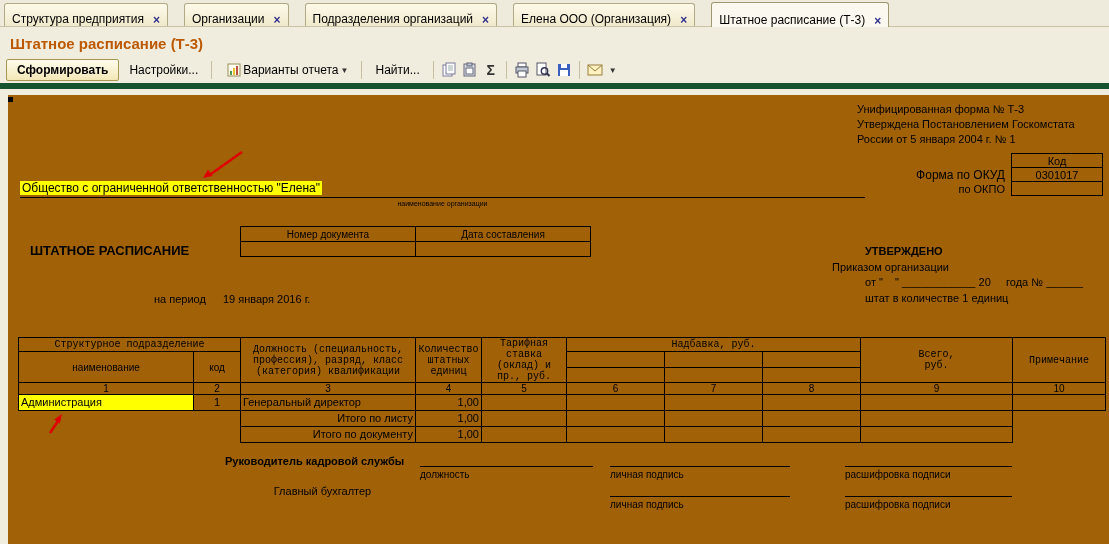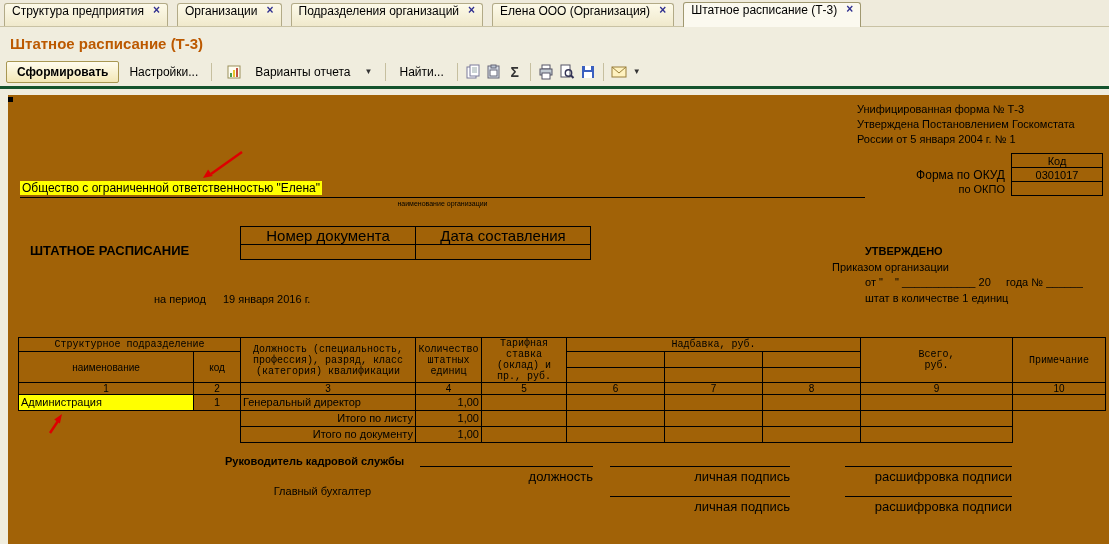--- a/index.html
+++ b/index.html
@@ -5,32 +5,32 @@
   * { box-sizing: border-box; }
   html,body { margin:0; padding:0; }
   body {
     width:1109px; height:544px; overflow:hidden;
     font-family:"Liberation Sans", sans-serif;
     background:#F0EDDE; color:#000;
   }
   
   .tabbar { height:27px; padding:2px 0 0 4px; display:flex; align-items:flex-end; border-bottom:1px solid #C9C2A4; background:#EFEBDC; }
   .tab {
-    display:inline-flex; align-items:flex-start; height:23px; padding:0 7px;
-    margin-right:9px; font-size:12px; cursor:default;
+    display:inline-flex; align-items:flex-end; height:23px; padding:0 7px;
+    margin-right:16px; font-size:12px; cursor:default;
     background:linear-gradient(#FDFAE9,#F0E9CC);
     border:1px solid #B2AA87; border-bottom:none; border-radius:3px 3px 0 0;
     white-space:nowrap;
   }
   .tab.active { background:#FBF9EF; height:25px; margin-bottom:-1px; border-color:#A09870; }
   .tab .close { margin-left:9px; color:#2F2F8F; font-weight:bold; font-size:12px; line-height:1; }
   
   .page-title { padding:8px 0 2px 10px; font-size:15px; font-weight:bold; color:#BC5900; height:30px; }
   
-  .toolbar { height:32px; display:flex; align-items:center; padding:0 6px; gap:3px; border-bottom:3px solid #14532d; }
+  .toolbar { height:32px; display:flex; align-items:center; padding:0 6px; gap:3px; border-bottom:6px solid #14532d; }
   .btn-main {
     font-size:12px; font-weight:bold; padding:3px 10px;
     border:1px solid #A89752; border-radius:2px;
     background:linear-gradient(#FFFCEE,#F3E7B6);
   }
   .btn-flat { font-size:12px; padding:3px 6px; border:1px solid transparent; border-radius:2px; background:transparent; }
   .tb-sep { width:1px; height:18px; background:#C6BF9F; margin:0 3px; }
   .tb-icon { width:18px; height:18px; display:inline-flex; align-items:center; justify-content:center; }
   .dd-arrow { font-size:8px; color:#333; margin-left:2px; }
   .sigma { font-size:14px; font-weight:bold; color:#333; }
@@ -41,21 +41,21 @@
   .form-info { left:849px; top:7px; line-height:15px; font-size:11px; }
   .code-box { left:1003px; top:58px; width:92px; border-collapse:collapse; }
   .code-box td { border:1px solid #000; height:14px; text-align:center; font-size:11px; padding:0; }
   .okud-label { left:858px; top:73px; width:139px; text-align:right; font-size:12px; }
   .okpo-label { left:858px; top:88px; width:139px; text-align:right; font-size:11px; }
   .org-name { left:12px; top:86px; background:#FFFF00; font-size:12px; padding:0 2px; }
   .org-line { left:12px; top:85px; width:845px; height:18px; border-bottom:1px solid #000; }
   .org-caption { left:12px; top:105px; width:845px; text-align:center; font-size:7px; }
   .doc-title { left:22px; top:148px; font-size:13px; font-weight:bold; }
   .doc-table { left:232px; top:131px; border-collapse:collapse; table-layout:fixed; }
-  .doc-table td { border:1px solid #000; width:175px; height:15px; text-align:center; font-size:15px; padding:0; }
+  .doc-table td { border:1px solid #000; width:175px; height:15px; text-align:center; font-size:10px; padding:0; }
   .approved-title { left:857px; top:150px; font-weight:bold; font-size:11px; }
   .approved-1 { left:824px; top:166px; font-size:11px; }
   .approved-2 { left:857px; top:181px; font-size:11px; white-space:pre; }
   .approved-3 { left:857px; top:197px; font-size:11px; }
   .period { left:146px; top:198px; font-size:11px; }
   .period .val { margin-left:14px; }
   
   .main-table { left:10px; top:242px; border-collapse:collapse; table-layout:fixed; width:1087px; }
   .main-table td { border:1px solid #000; font-size:10px; line-height:11px; text-align:center; vertical-align:middle; padding:0 2px; overflow:hidden; }
   .main-table tr.r1 td { height:14px;font-family:Liberation Mono, monospace; }
@@ -66,21 +66,21 @@
   .main-table tr.rtotal td { height:16px; font-size:11px; }
   .main-table td.left { text-align:left; }
   .main-table td.right { text-align:right; }
   .main-table td.hl { background:#FFFF00; }
   .main-table td.nob { border:none; }
   .main-table td.pre { white-space:pre-line; }
   
   .sig-label1 { left:217px; top:360px; font-size:11px; font-weight:bold; }
   .sig-label2 { left:217px; top:390px; width:195px; text-align:center; font-size:11px; font-weight:normal; }
   .sig-line { border-bottom:1px solid #000; height:0; }
-  .sig-caption { text-align:right; font-size:13px; }
+  .sig-caption { text-align:left; font-size:10px; }
   .arrow-svg { position:absolute; }
 </style>
 </head>
 <body>
 
 <div class="tabbar">
   <div class="tab">
     <span>Структура предприятия</span>
     <span class="close">×</span>
   </div>
@@ -101,21 +101,21 @@
     <span class="close">×</span>
   </div>
 </div>
 
 <div class="page-title">Штатное расписание (Т-3)</div>
 
 <div class="toolbar">
   <button class="btn-main">Сформировать</button>
   <button class="btn-flat">Настройки...</button>
   <span class="tb-sep"></span>
-  <button class="btn-flat" style="display:inline-flex;align-items:center;gap:12px;">
+  <button class="btn-flat" style="display:inline-flex;align-items:center;gap:0;">
     <span class="tb-icon">
       <svg width="14" height="14">
           <rect x="1" y="1" width="12" height="12" fill="#FFFDF0" stroke="#998F5A"></rect>
           <rect x="3" y="8" width="2" height="4" fill="#4C9A4C"></rect>
           <rect x="6" y="5" width="2" height="7" fill="#E8C22C"></rect>
           <rect x="9" y="3" width="2" height="9" fill="#C05040"></rect>
         </svg>
     </span>
     <span>Варианты отчета</span>
     <span class="dd-arrow">▼</span>

